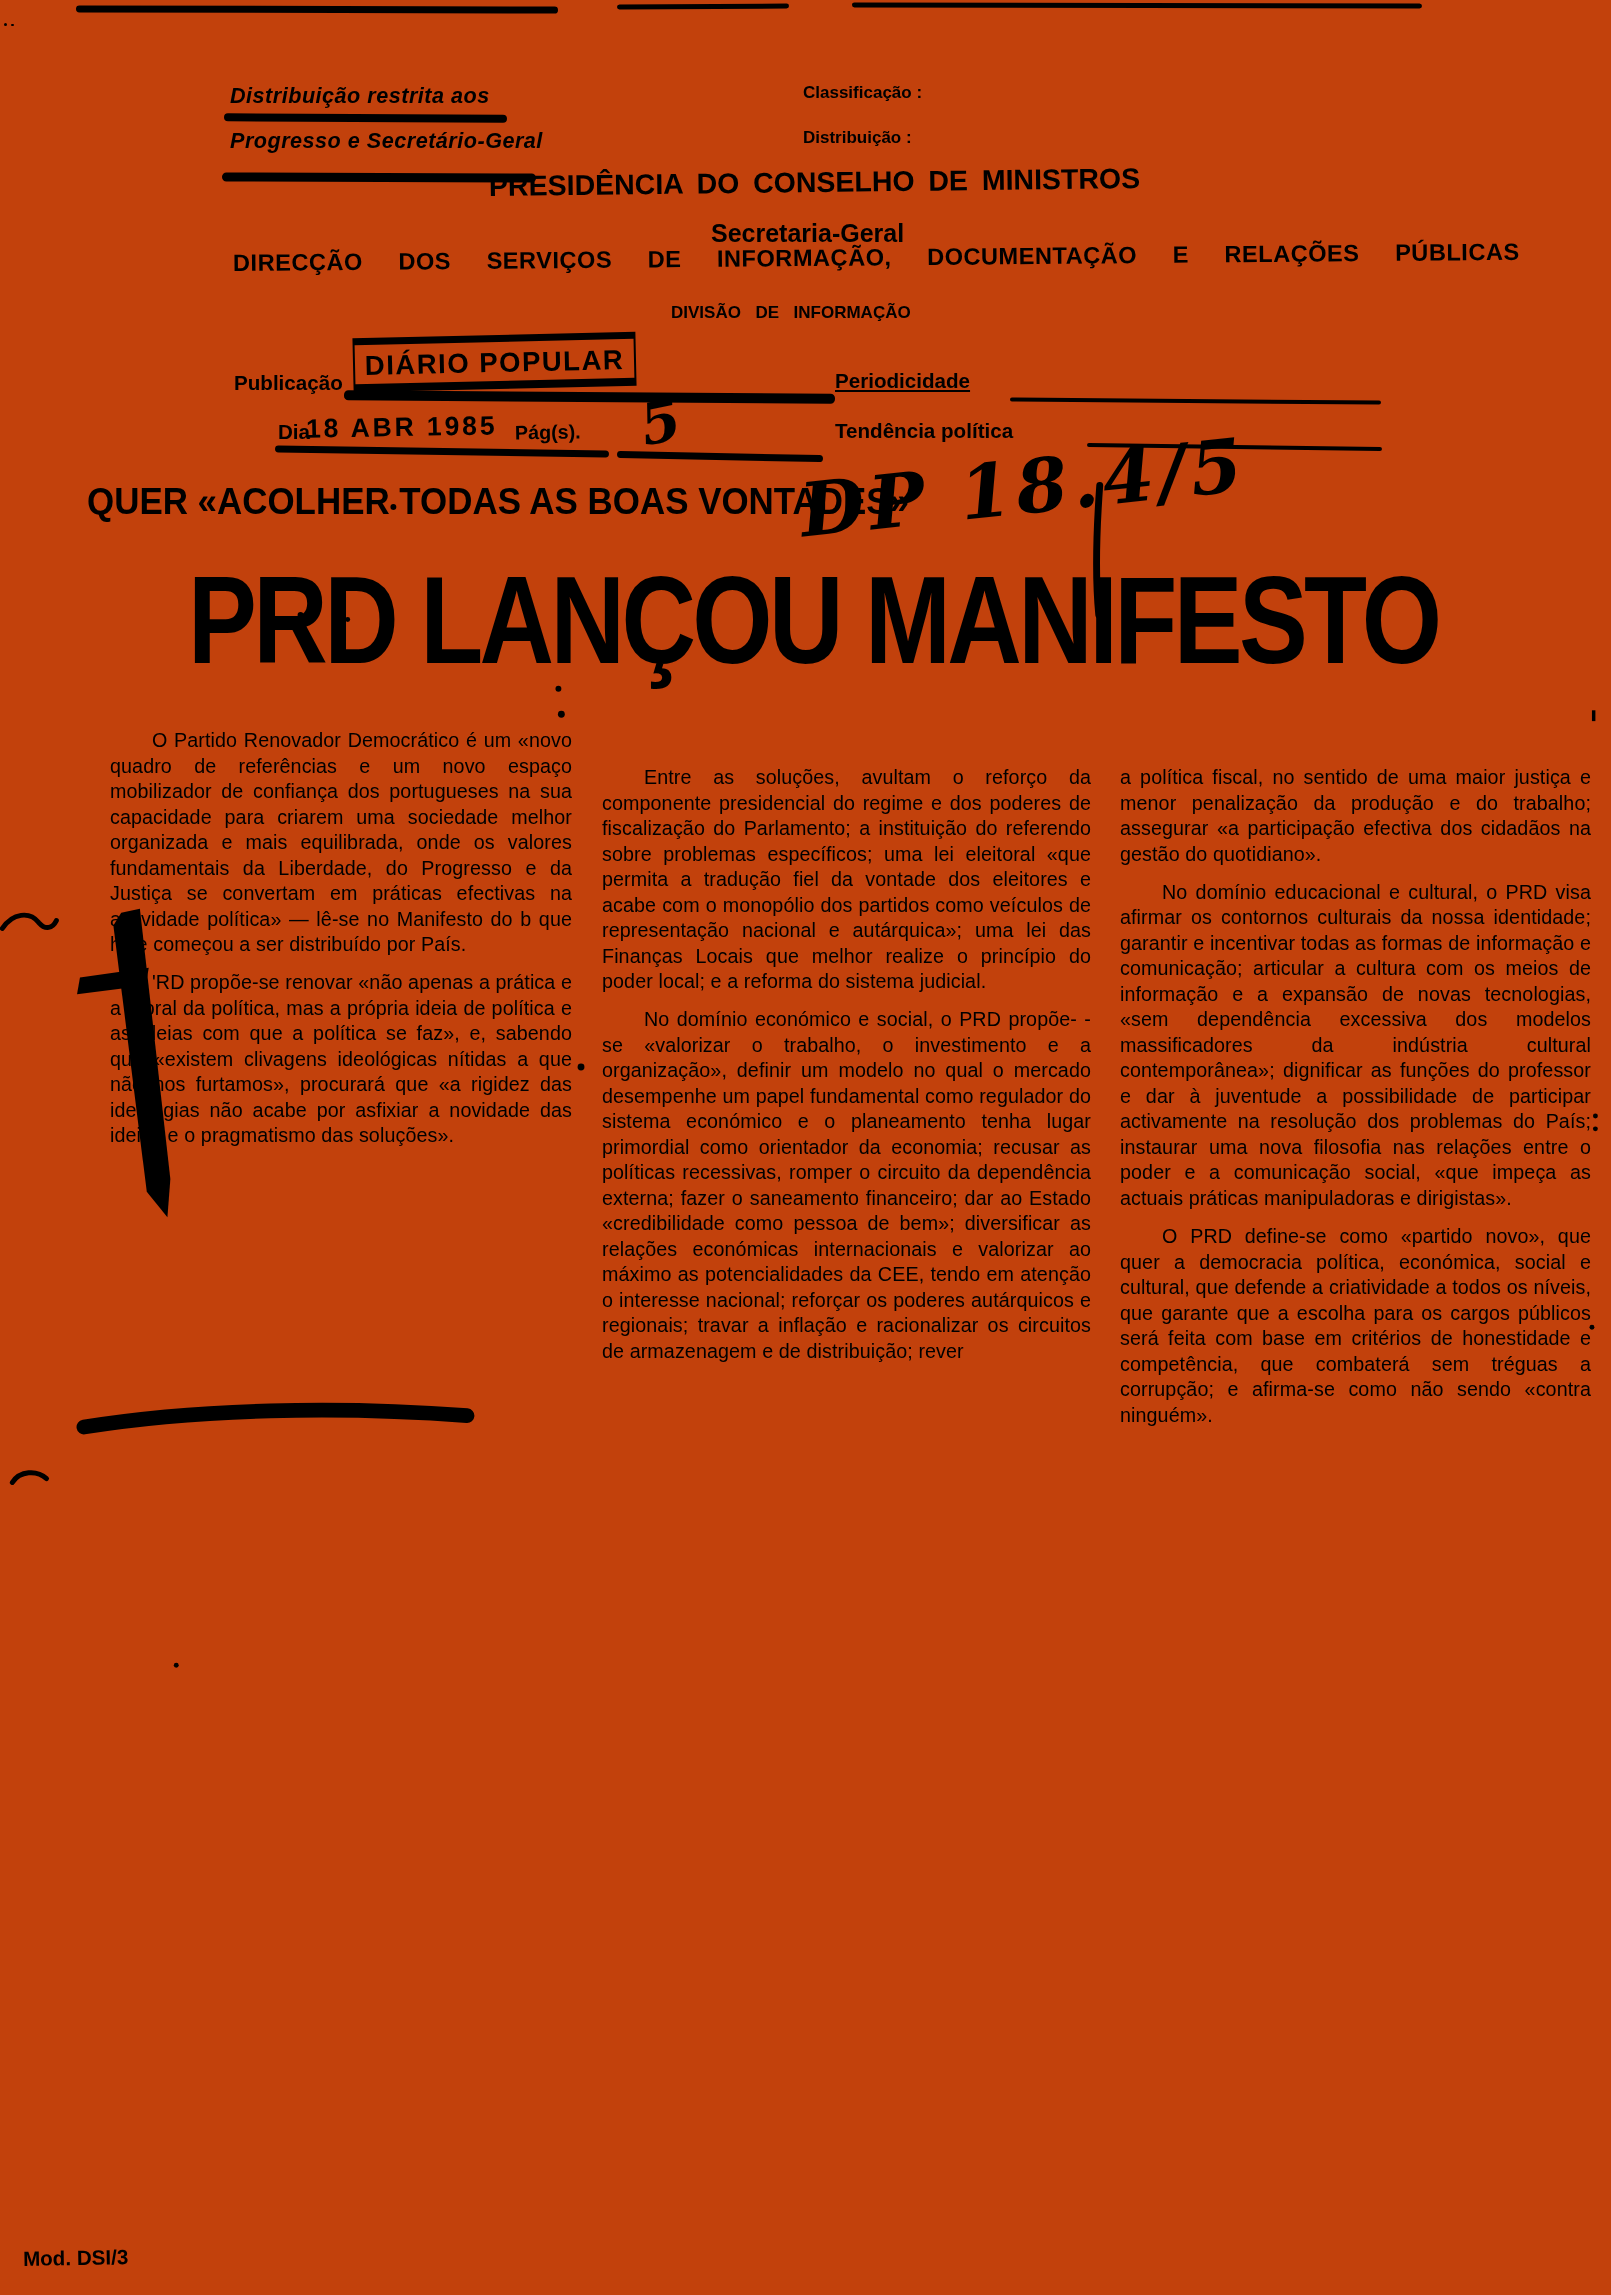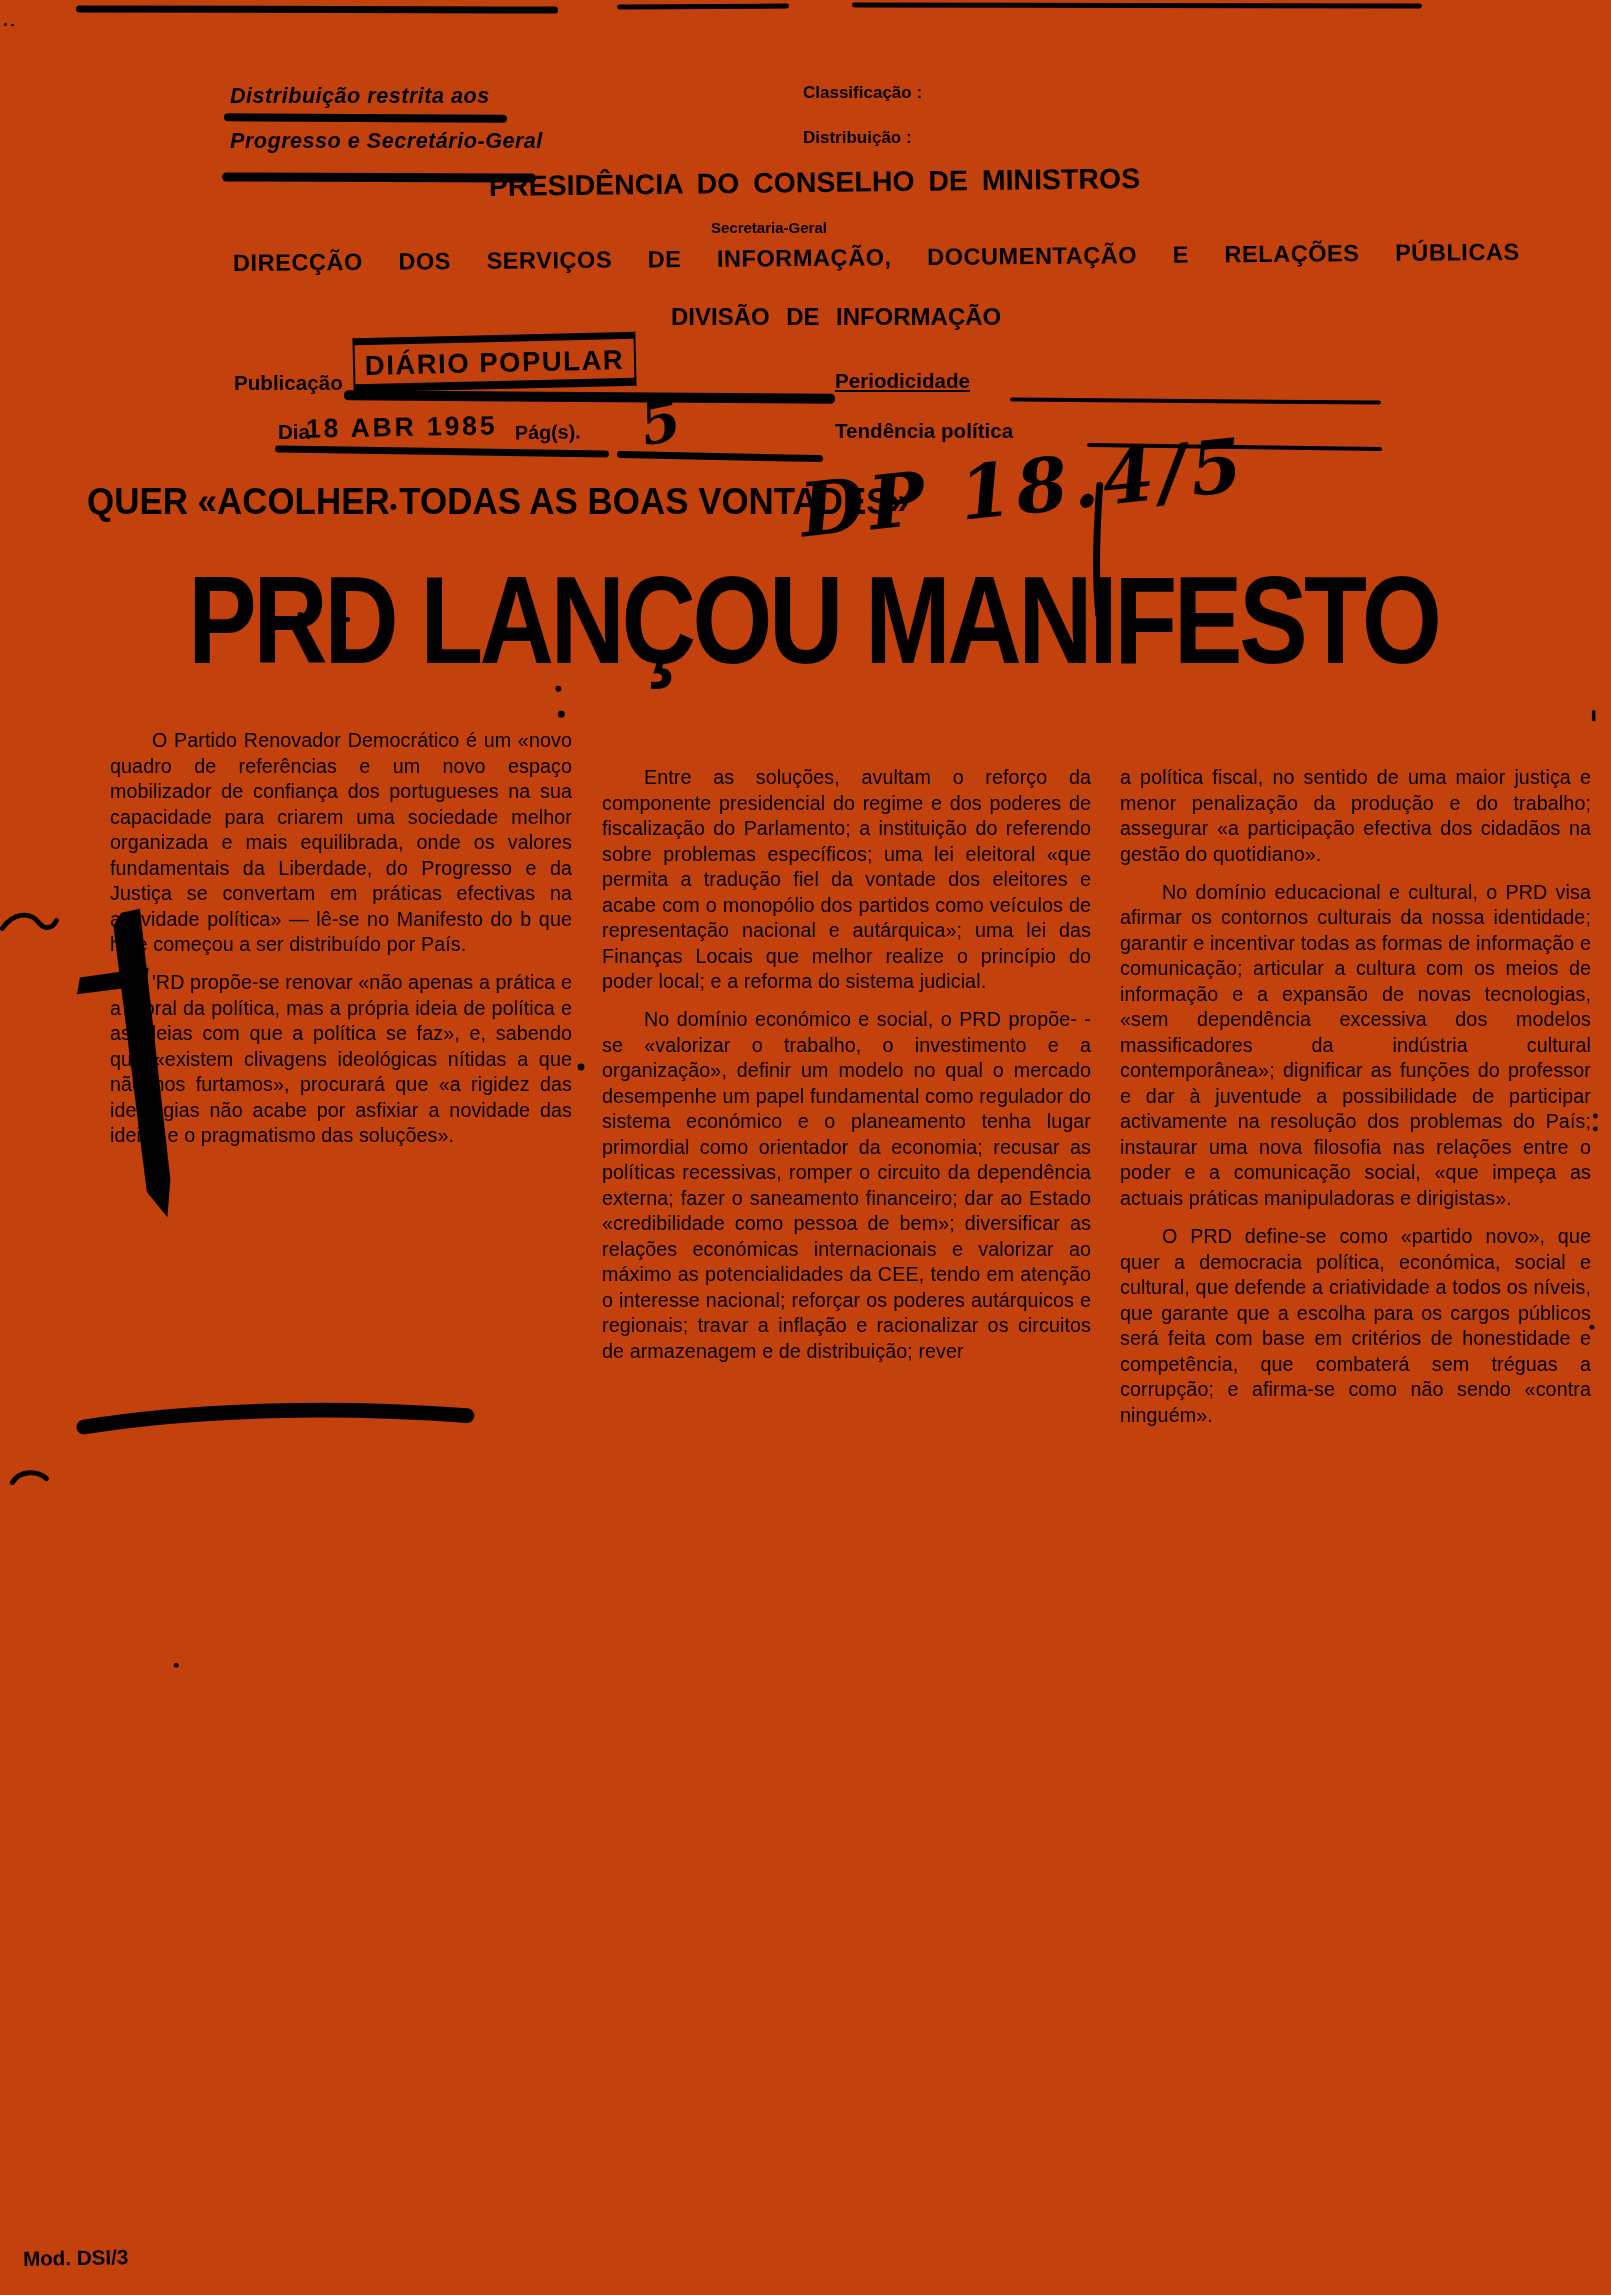--- a/index.html
+++ b/index.html
@@ -14,23 +14,23 @@
 
   
   .streak { position:absolute; background:#000; border-radius:3.4px; }
   .speck  { position:absolute; background:#000; border-radius:50%; }
   .uline  { position:absolute; background:#000; border-radius:4.4px; }
 
   
   .dist-note { font-size:21.6px; font-weight:700; font-style:italic; letter-spacing:0.5px; }
   .class-label { font-size:17px; font-weight:700; }
   .org-title { font-size:28.5px; font-weight:700; word-spacing:5.9px; transform:rotate(-0.7deg); transform-origin:left; }
-  .org-sub { font-size:15px; font-weight:700; }
+  .org-sub { font-size:25px; font-weight:700; }
   .directorate { font-size:23.6px; font-weight:700; word-spacing:28.5px; letter-spacing:0.5px; transform:rotate(-0.5deg); transform-origin:left; }
-  .division { font-size:24px; font-weight:700; word-spacing:9.8px; }
+  .division { font-size:17px; font-weight:700; word-spacing:9.8px; }
   .form-label { font-size:20.6px; font-weight:700; }
   .pags-label { font-size:19.7px; font-weight:700; transform:rotate(-1deg); }
 
   .stamp-box {
     position:absolute; box-sizing:border-box;
     border:2.9px solid #000; border-top-width:7.9px; border-bottom-width:8.8px;
     padding:4.9px 9.8px 2px 9.8px; transform:rotate(-1.3deg);
     font-size:27.5px; font-weight:700; letter-spacing:1.5px; white-space:nowrap;
   }
   .date-stamp { font-size:26.5px; font-weight:700; letter-spacing:2.9px; transform:rotate(-1deg); white-space:nowrap; }

